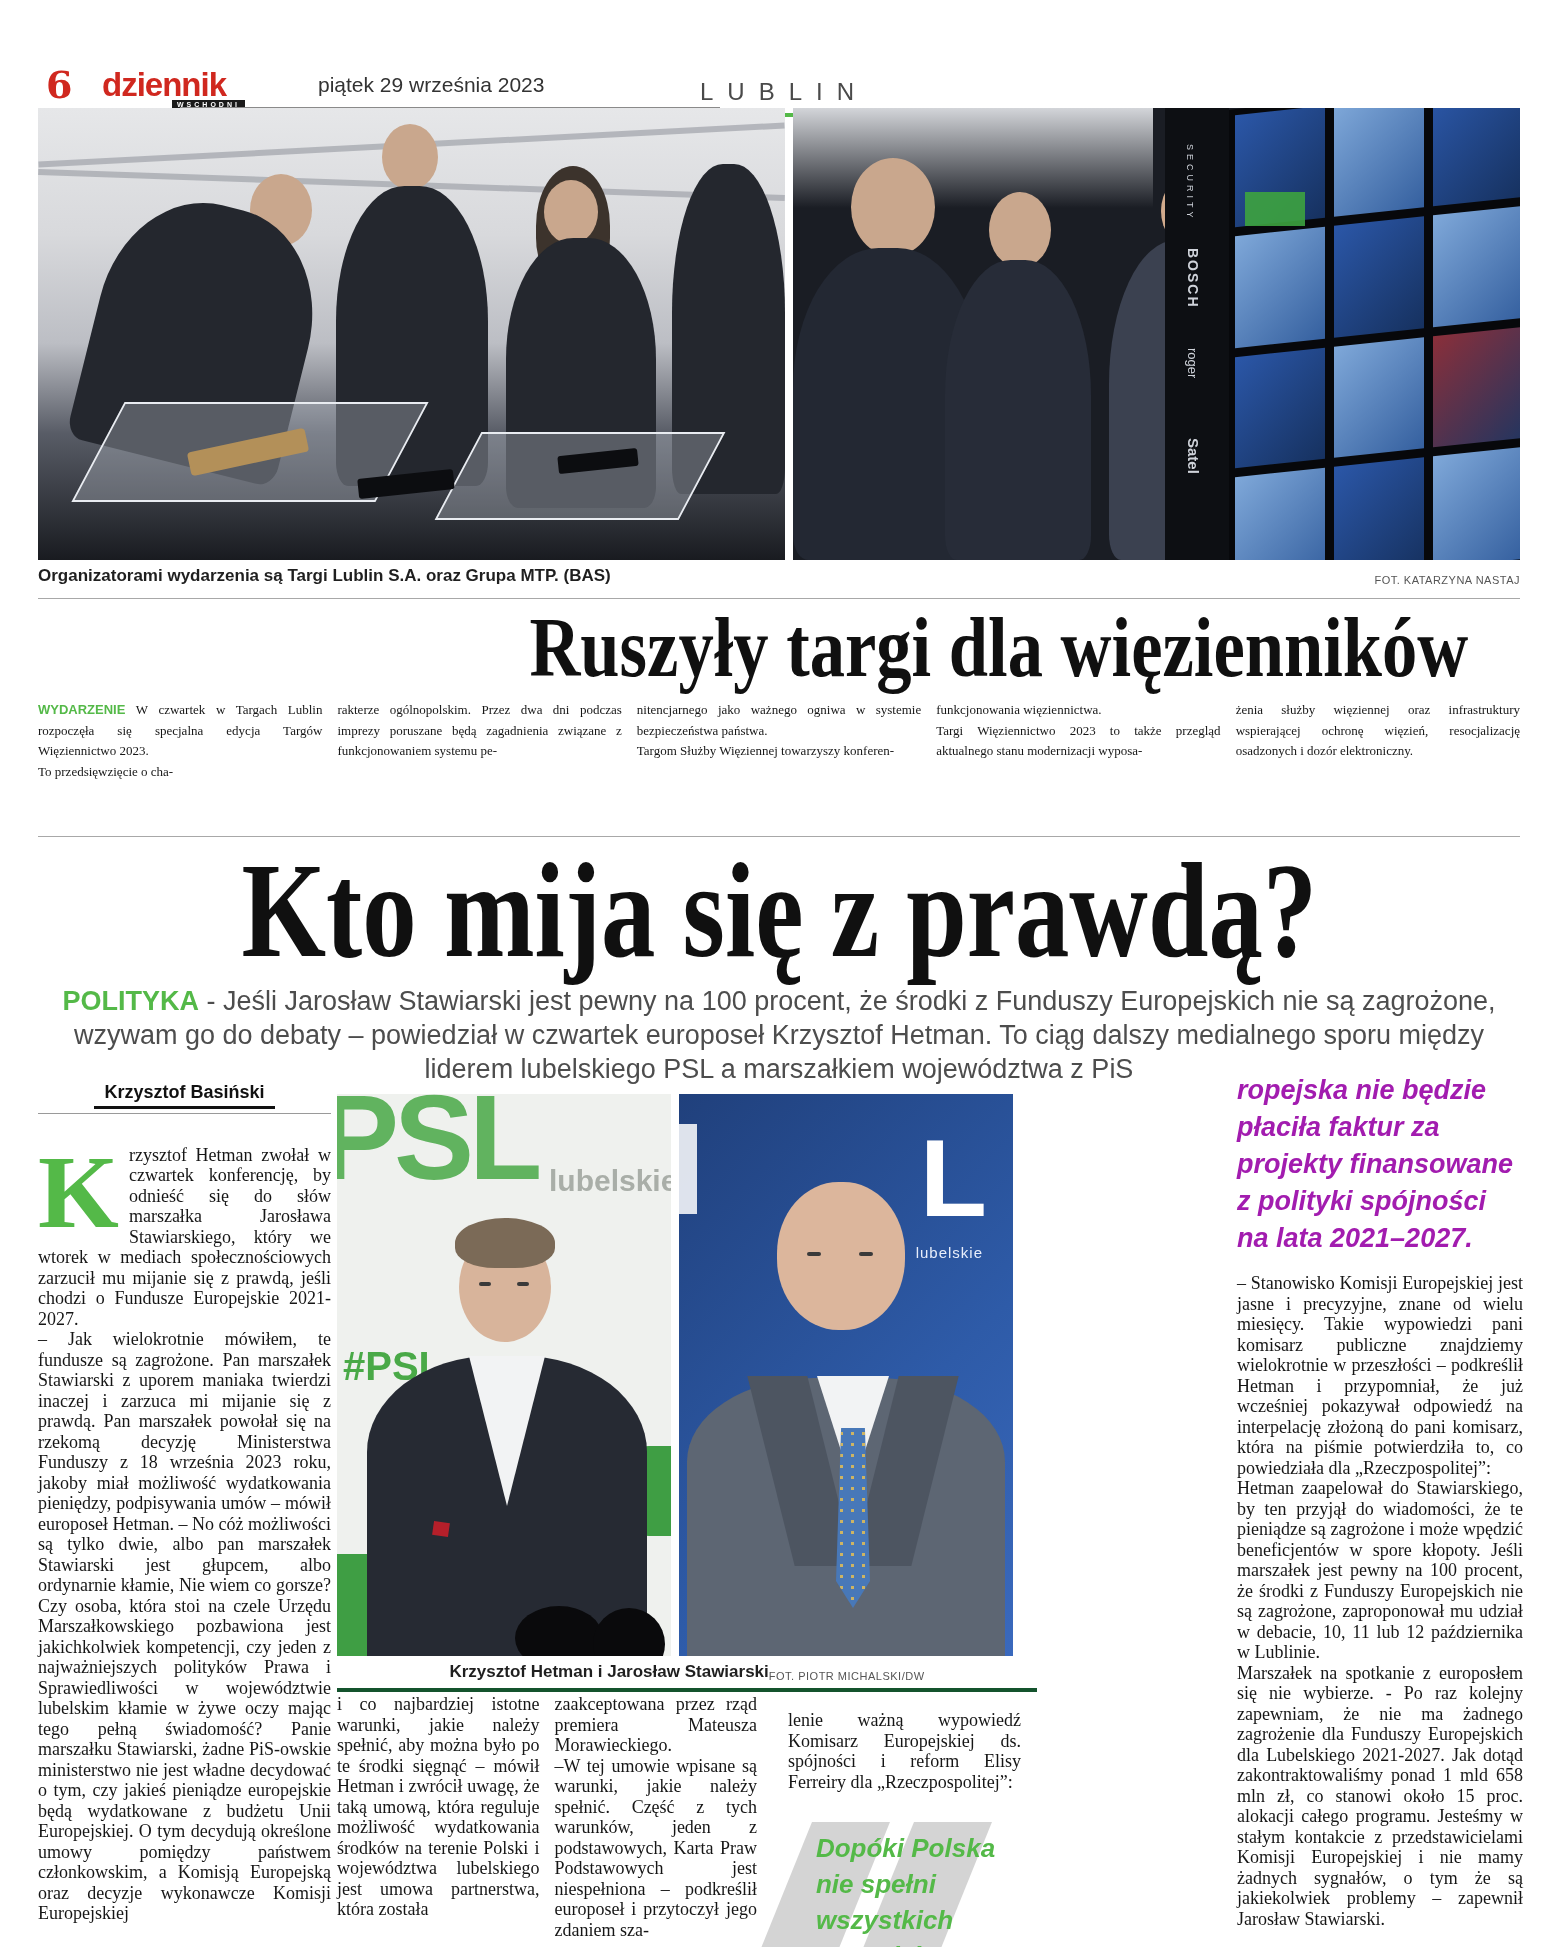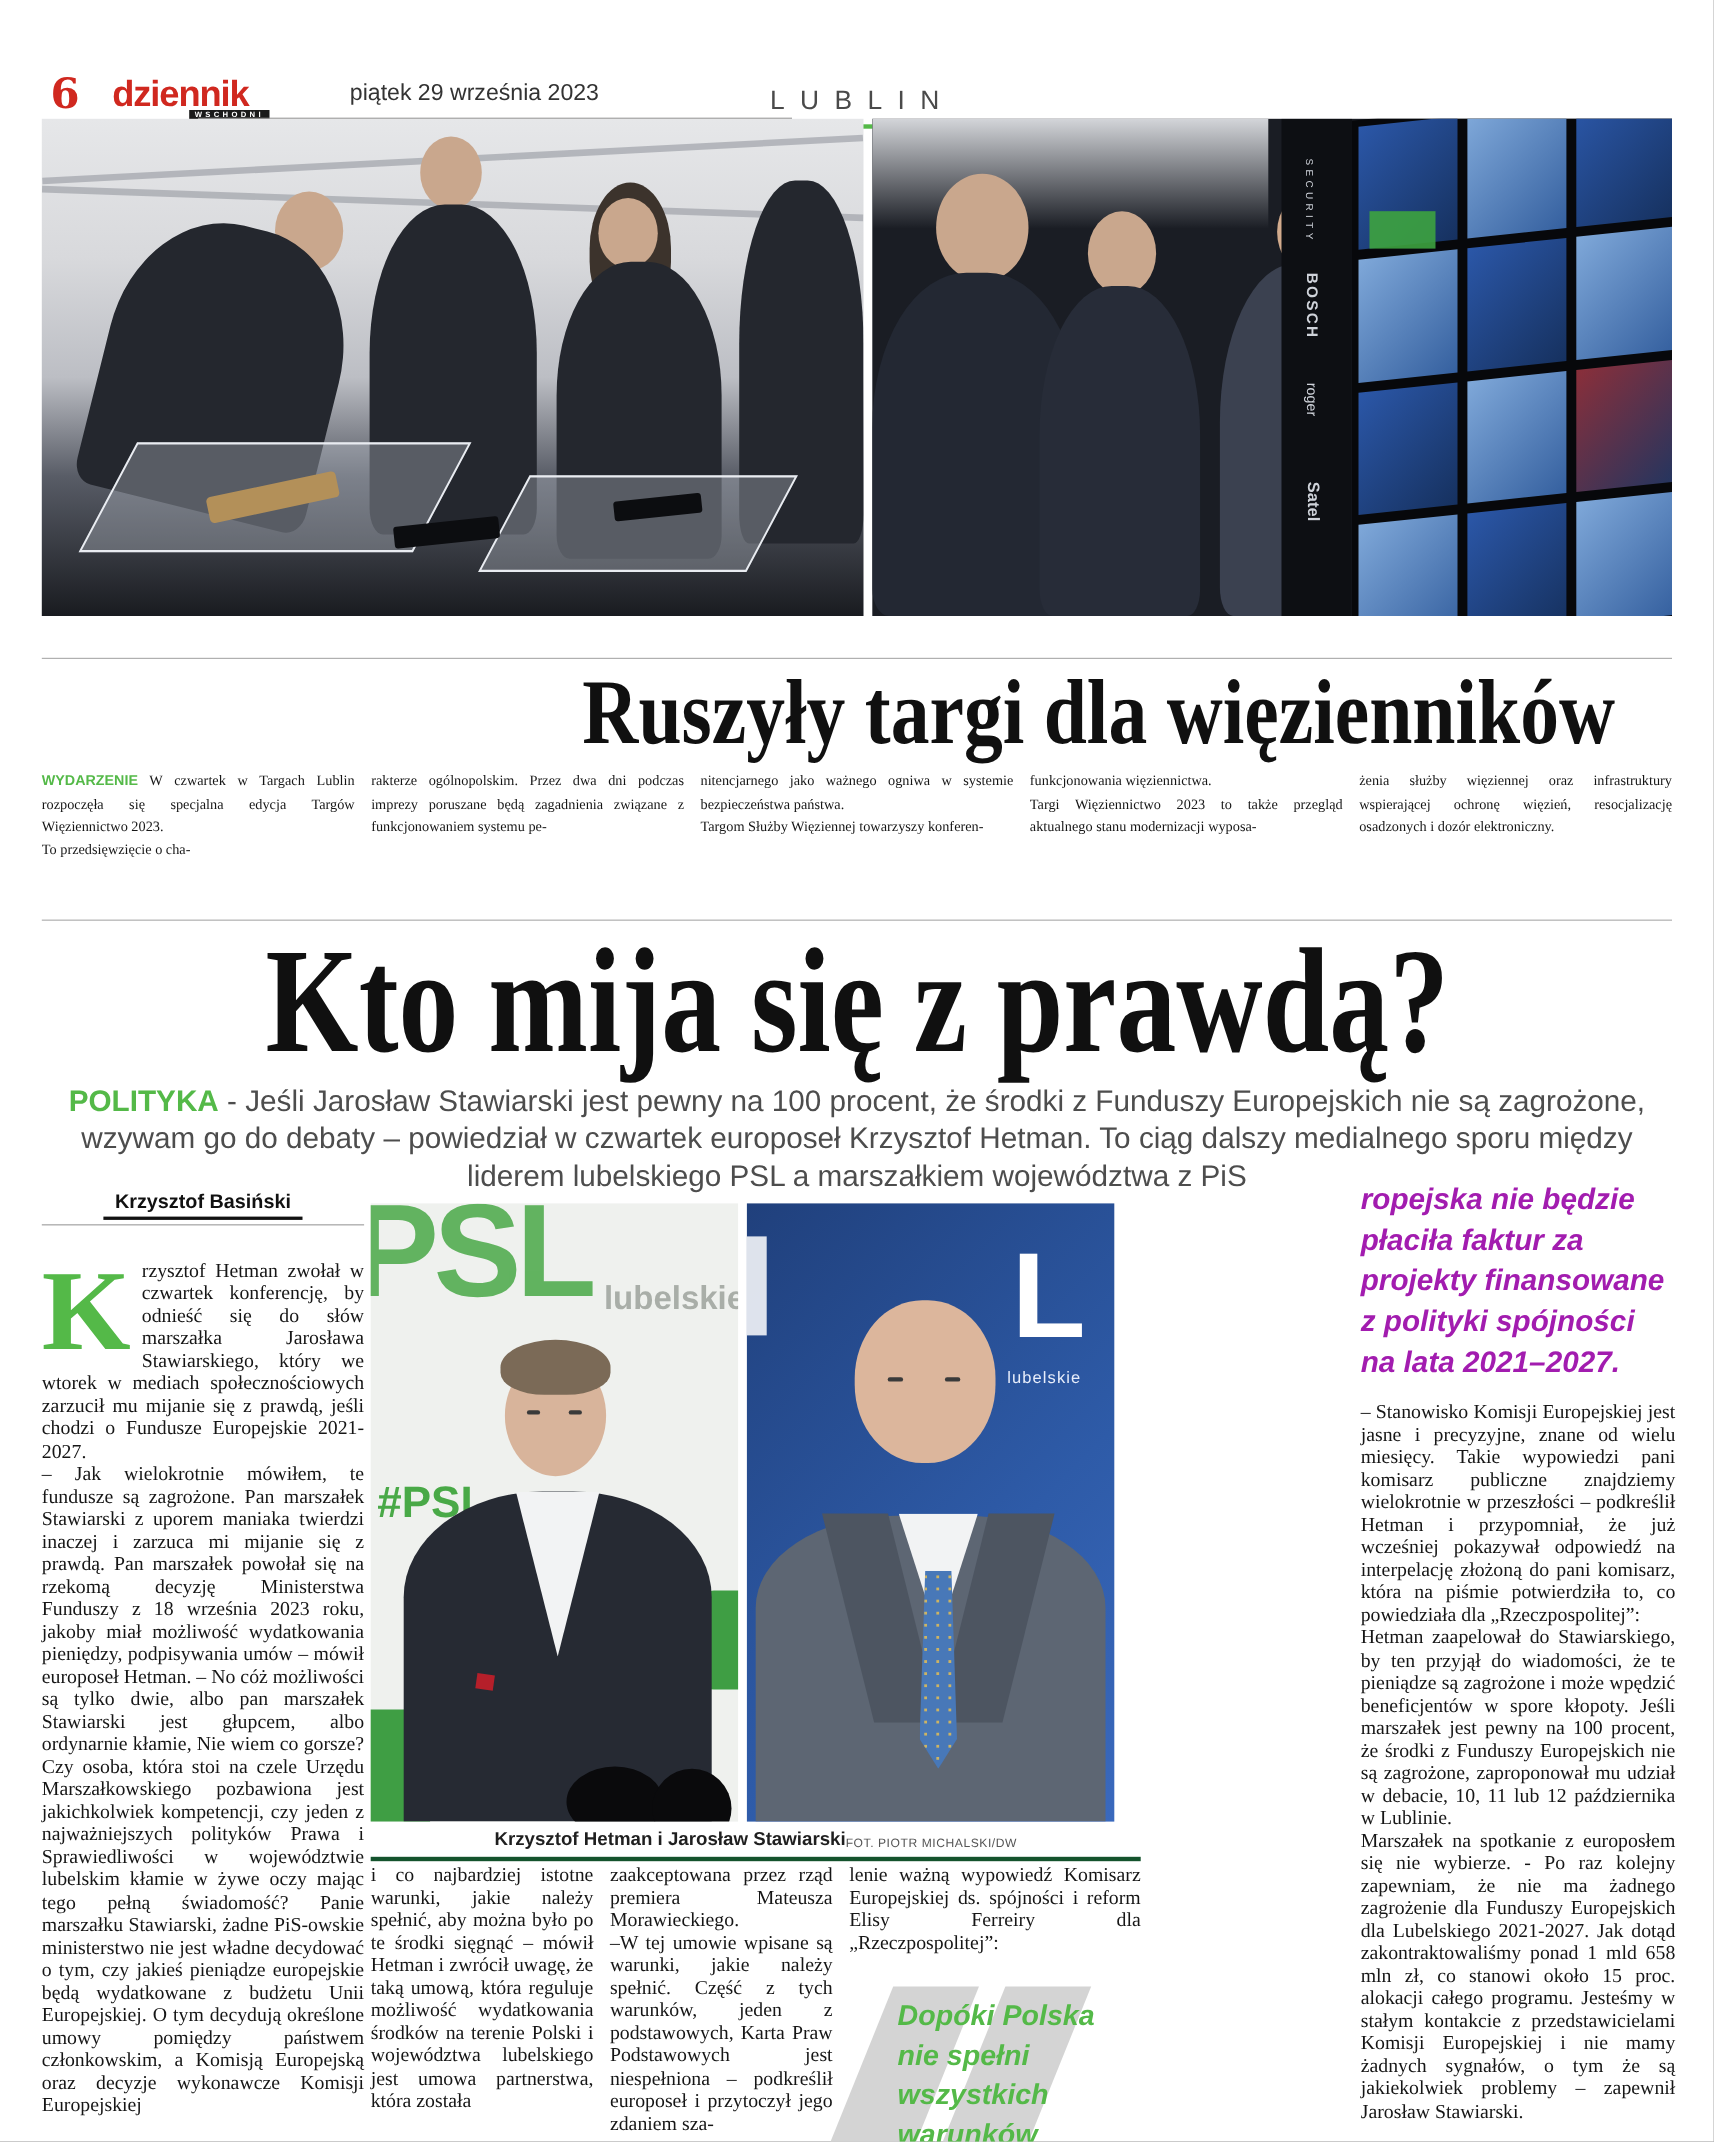--- a/index.html
+++ b/index.html
@@ -168,20 +168,24 @@
       <div class="scr"></div>
       <div class="scr lt"></div>
       <div class="scr rd"></div>
       <div class="scr lt"></div>
       <div class="scr"></div>
       <div class="scr lt"></div>
     </div>
     <div class="greenpane"></div>
   </div>
 
+  <div class="caprow" style="top:566px;left:38px;right:38px;">
+    <span class="cap">Organizatorami wydarzenia są Targi Lublin S.A. oraz Grupa MTP. (BAS)</span>
+    <span class="credit">FOT. KATARZYNA NASTAJ</span>
+  </div>
 
   <div class="rule" style="top:598px;"></div>
 
   <div class="h1wrap">
     <span class="h1">Ruszyły targi dla więzienników</span>
   </div>
 
   <div class="a1row">
     <div class="col">
       <p class="txt" style="margin:0;"><span class="kicker">WYDARZENIE</span> <span>W czwartek w Targach Lublin rozpoczęła się specjalna edycja Targów Więziennictwo 2023.
@@ -262,21 +266,21 @@
 
   <div class="botrow">
     <div class="col">
       <p class="txt" style="margin:0;">i co najbardziej istotne warunki, jakie należy spełnić, aby można było po te środki sięgnąć – mówił Hetman i zwrócił uwagę, że taką umową, która reguluje możliwość wydatkowania środków na terenie Polski i województwa lubelskiego jest umowa partnerstwa, która została</p>
     </div>
     <div class="col">
       <p class="txt" style="margin:0;">zaakceptowana przez rząd premiera Mateusza Morawieckiego.
 –W tej umowie wpisane są warunki, jakie należy spełnić. Część z tych warunków, jeden z podstawowych, Karta Praw Podstawowych jest niespełniona – podkreślił europoseł i przytoczył jego zdaniem sza-</p>
     </div>
     <div class="col">
-      <p class="txt" style="margin:0;">lenie ważną wypowiedź Komisarz Europejskiej ds. spójności i reform Elisy Ferreiry dla „Rzeczpospolitej”:</p>
+      <p class="txt" style="margin:16px;">lenie ważną wypowiedź Komisarz Europejskiej ds. spójności i reform Elisy Ferreiry dla „Rzeczpospolitej”:</p>
       <div class="pullq">
         <div class="qmarks" style="position:absolute;inset:0;">
           <i style="left:2px;top:4px;"></i>
           <i style="left:104px;top:4px;"></i>
         </div>
         <p>Dopóki Polska nie spełni wszystkich warunków dopuszczających, Komisja Eu-</p>
       </div>
     </div>
   </div>
 

